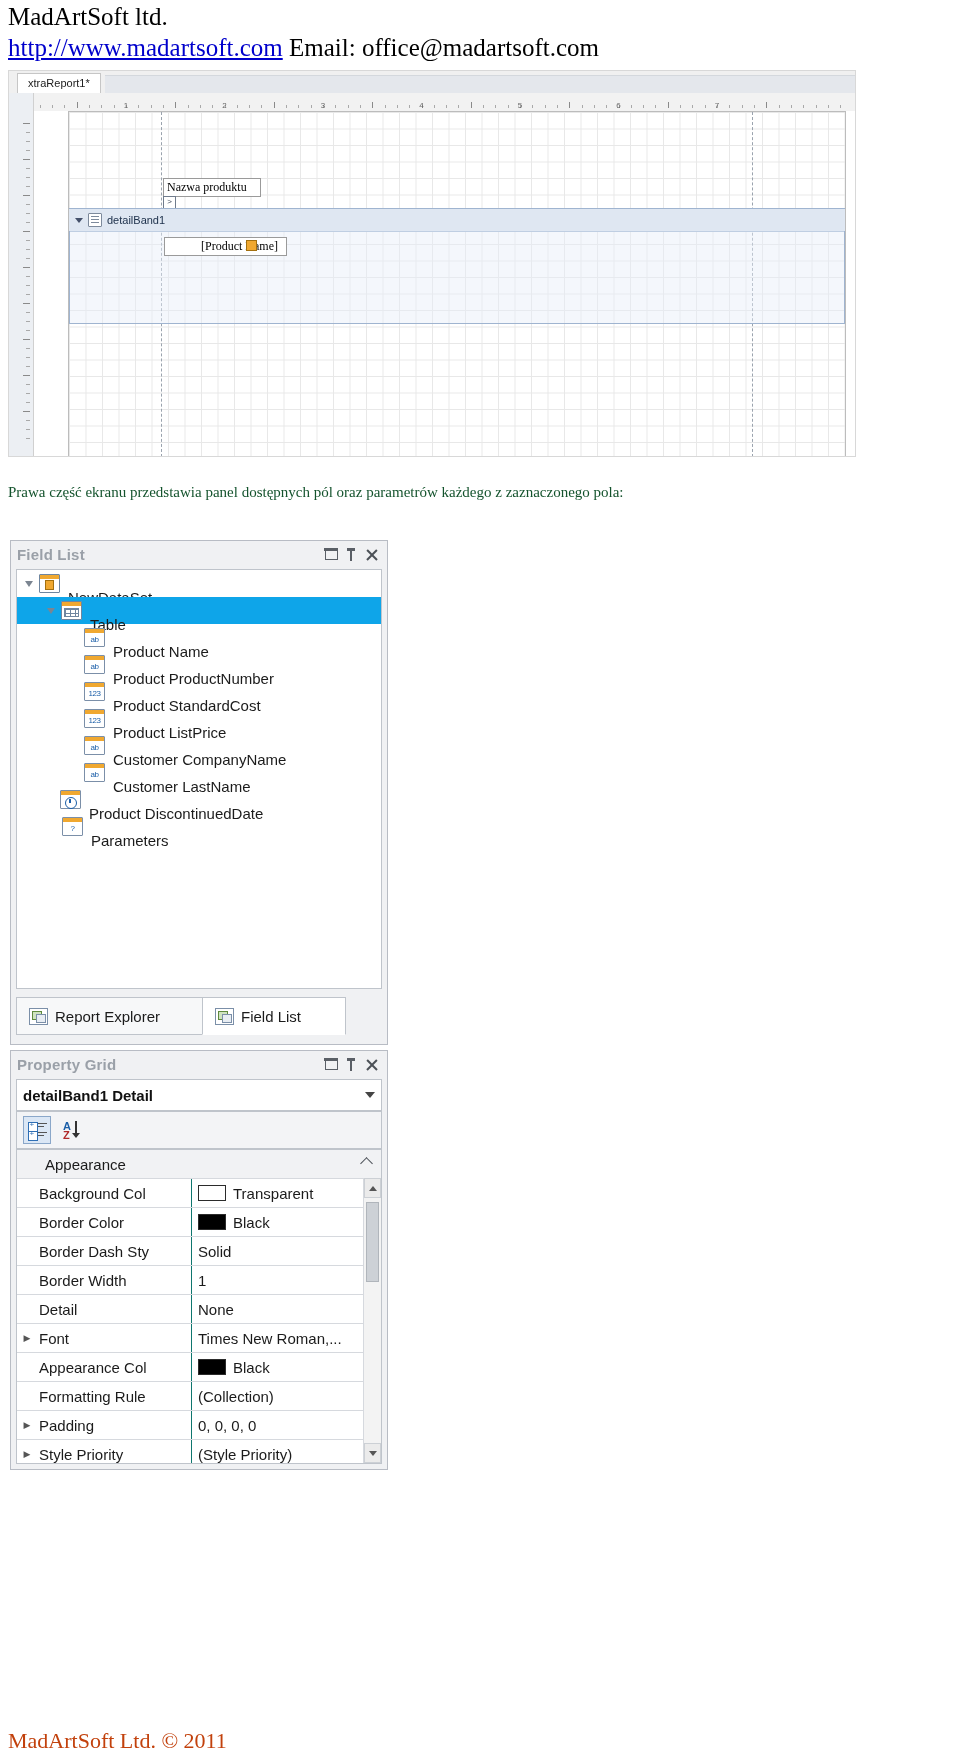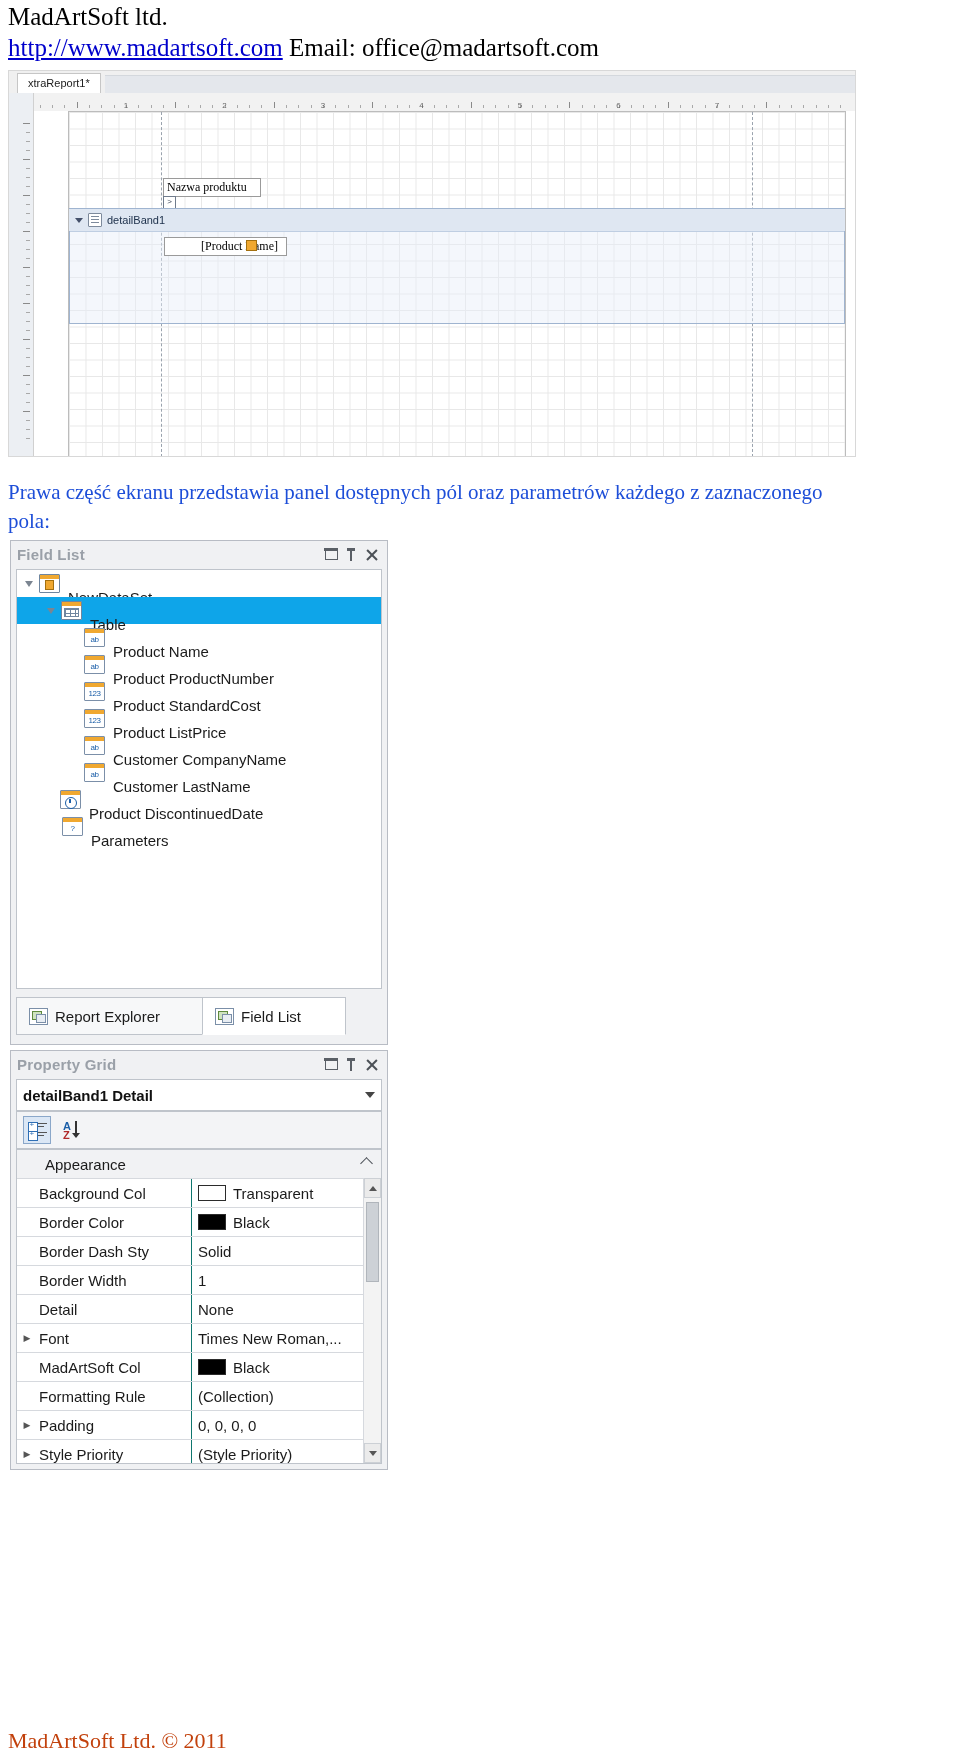--- a/index.html
+++ b/index.html
@@ -70,21 +70,21 @@
     font-family:"Liberation Serif",serif;font-size:12px;color:#000;
     padding:1px 3px;white-space:nowrap;line-height:15px;
   }
   .smart{position:absolute;width:11px;height:11px;background:#ffffff;border:1px solid #6f7b8c;
     font-size:8px;line-height:9px;text-align:center;color:#3b4758;font-family:"Liberation Sans",sans-serif;}
   .smart-orange{position:absolute;width:9px;height:9px;background:#f0a830;border:1px solid #a4700f;}
 
   
   .para{
     position:absolute;left:8px;top:478px;width:844px;
-    font-size:21px;line-height:29px;color:#1d4ed8;font-family:"Liberation Serif",serif;
+    font-size:15px;line-height:29px;color:#14532d;font-family:"Liberation Serif",serif;
   }
 
   
   .panel{
     position:absolute;background:#f0f1f3;border:1px solid #b8bcc4;
     font-family:"Liberation Sans",sans-serif;
   }
   #field-list-panel{left:10px;top:540px;width:376px;height:503px;}
   .panel-title{height:26px;display:flex;align-items:center;padding:0 6px;background:#f0f1f3;}
   .panel-title .ptext{font-size:15px;color:#9aa0a8;flex:1;font-weight:bold;letter-spacing:.2px;}
@@ -516,21 +516,21 @@
         </div>
         <div class="pg-row">
           <span class="exp">▶</span>
           <span class="pname">Font</span>
           <span class="pval">
             <span>Times New Roman,...</span>
           </span>
         </div>
         <div class="pg-row">
           <span class="exp"></span>
-          <span class="pname">MadArtSoft Col</span>
+          <span class="pname">Appearance Col</span>
           <span class="pval">
             <span class="swatch" style="background: rgb(0, 0, 0);"></span>
             <span>Black</span>
           </span>
         </div>
         <div class="pg-row">
           <span class="exp"></span>
           <span class="pname">Formatting Rule</span>
           <span class="pval">
             <span>(Collection)</span>

